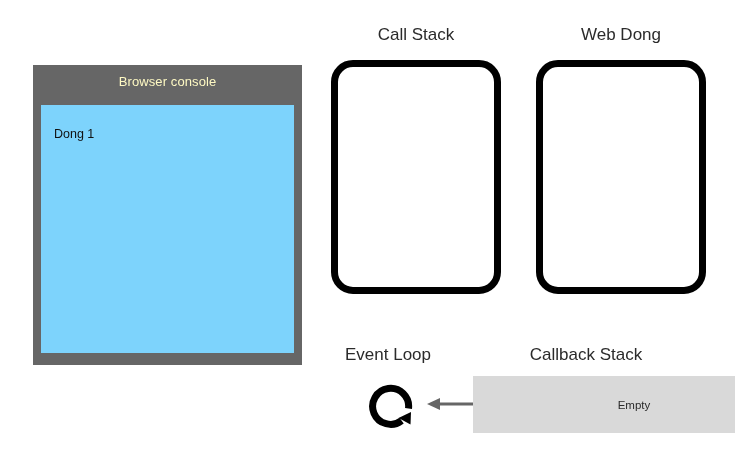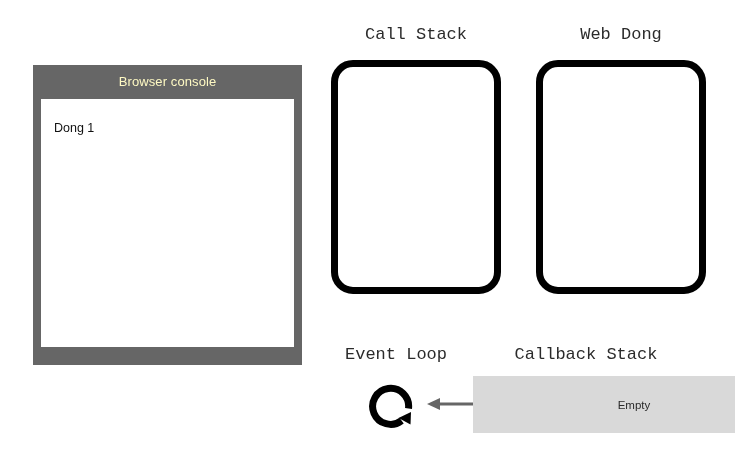--- a/index.html
+++ b/index.html
@@ -45,42 +45,42 @@
     line-height: 33px;
     text-align: center;
     color: #fef9c3;
     font-size: 13px;
     font-family: "Liberation Sans", sans-serif;
     letter-spacing: 0.1px;
   }
   .console-screen {
     position: absolute;
     left: 8px;
-    top: 34px;
+    top: 40px;
     width: 253px;
     height: 248px;
-    background: #ffffff;
+    background: #7dd3fc;
     overflow: hidden;
   }
   .console-line {
     position: absolute;
     left: 13px;
     top: 22px;
     font-size: 12.5px;
     color: #111111;
     font-family: "Liberation Sans", sans-serif;
     white-space: nowrap;
   }
 
   
   .heading {
     position: absolute;
     font-size: 17px;
     color: #2b2b2b;
-    font-family: Liberation Mono, monospace;
+    font-family: Liberation Sans, sans-serif;
     text-align: center;
     white-space: nowrap;
   }
   .heading-callstack {
     left: 331px;
     top: 25px;
     width: 170px;
   }
   .heading-webapis {
     left: 536px;

